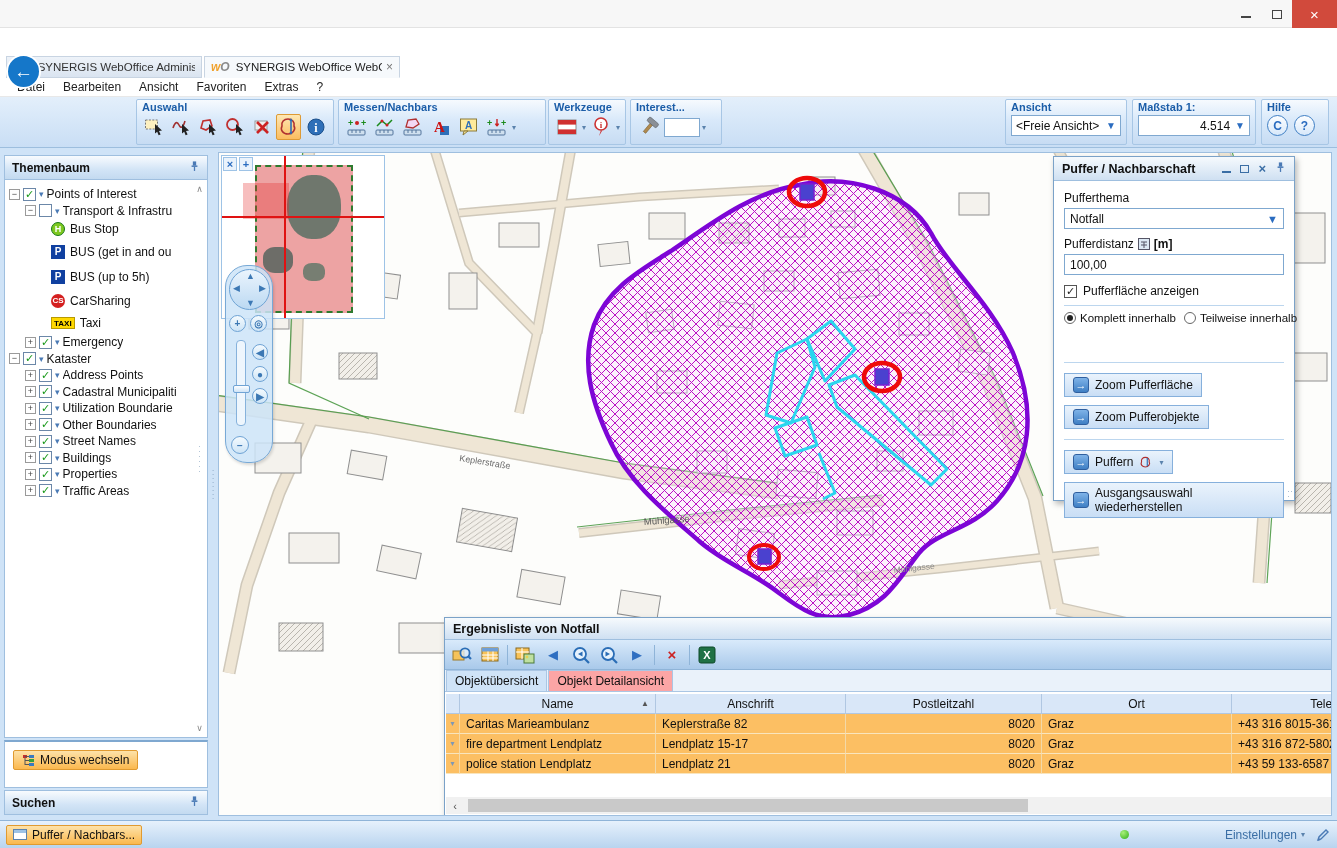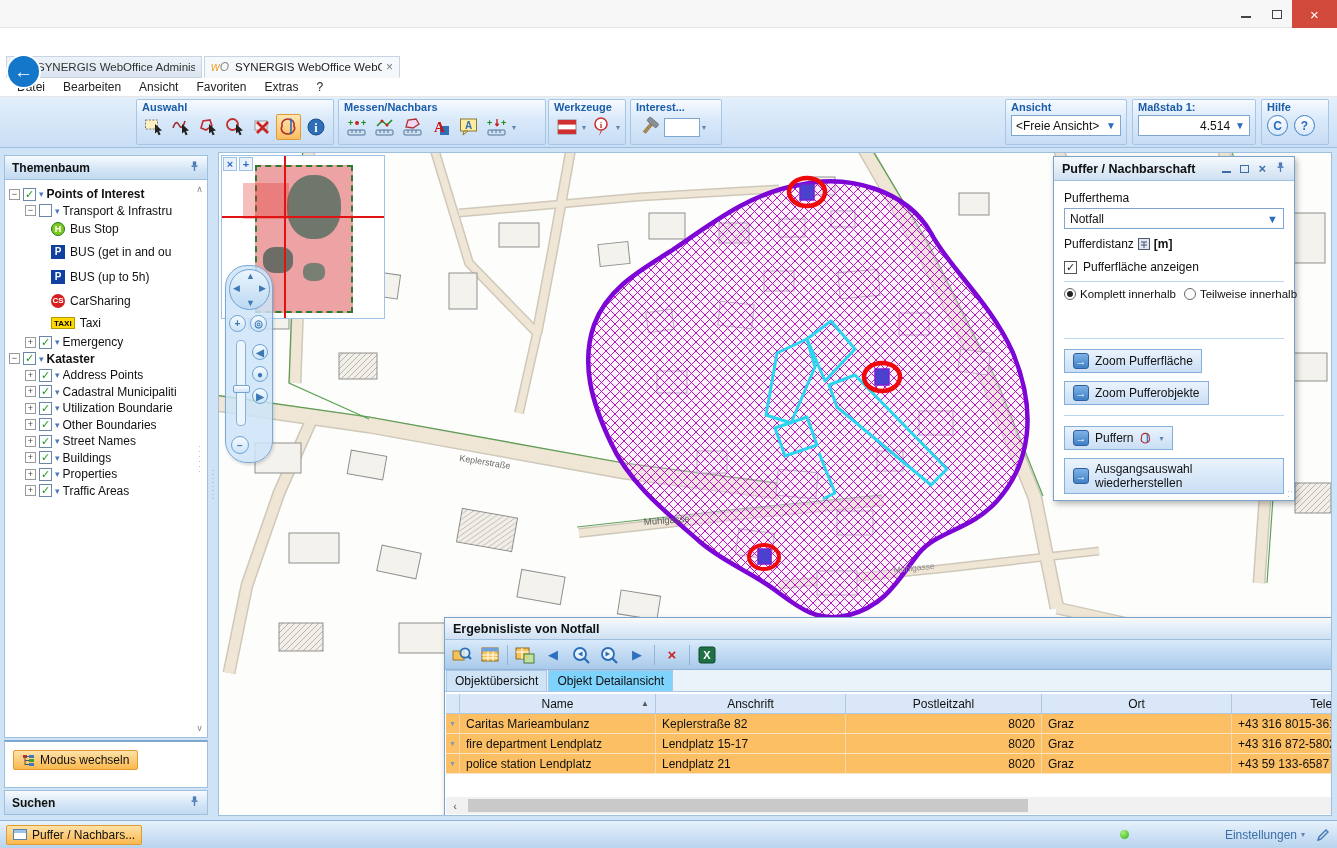--- a/index.html
+++ b/index.html
@@ -11,21 +11,21 @@
   .winbtns{position:absolute;right:0;top:0;height:28px;display:flex;}
   .winbtn{width:31px;height:28px;display:flex;align-items:center;justify-content:center;color:#444;}
   .winbtn .minbar{width:10px;height:1.5px;background:#444;display:block;margin-top:6px;}
   .winbtn .maxbox{width:10px;height:9px;border:1.5px solid #444;display:block;}
   .winbtn.close{width:45px;background:#d14a3c;color:#fff;font-size:15px;}
   #urlrow{position:absolute;left:0;top:28px;width:1337px;height:28px;background:#fff;}
   .navcircle{position:absolute;border-radius:50%;display:flex;align-items:center;justify-content:center;}
   .navcircle.back{left:6px;top:26px;width:35px;height:35px;background:#1577c9;color:#fff;font-size:19px;z-index:5;border:2px solid #fff;}
   .navcircle.fwd{left:46px;top:31px;width:23px;height:23px;background:#fff;color:#b9b9b9;border:1px solid #d2d2d2;font-size:13px;}
   #urlbox{position:absolute;left:74px;top:31px;width:1118px;height:23px;border:1px solid #c4c4c4;background:#fff;display:flex;align-items:center;padding:0 4px;}
-  .fav{font-weight:normal;font-style:italic;margin-right:6px;font-size:12px;}
+  .fav{font-weight:bold;font-style:italic;margin-right:6px;font-size:12px;}
   .favw{color:#f0a22e;}.favo{color:#8a8a8a;}
   .urltext{flex:1;font-size:12.5px;color:#333;white-space:nowrap;overflow:hidden;}
   .u2{color:#000;}
   .urlicons{display:flex;align-items:center;gap:6px;color:#6e6e6e;}
   .uchev{font-size:8px;color:#777;}
   .usep{width:1px;height:16px;background:#ddd;}
   .chromeicons{position:absolute;right:8px;top:30px;display:flex;gap:14px;font-size:17px;color:#555;}
   #tabrow{position:absolute;left:0;top:56px;width:1337px;height:22px;background:#fff;}
   .tab{position:absolute;top:0;height:22px;width:196px;display:flex;align-items:center;padding:0 6px;font-size:11.5px;white-space:nowrap;overflow:hidden;border:1px solid #c8d4e2;}
   .tab.inactive{left:6px;background:linear-gradient(#eef3f9,#dae4f0);color:#333;}
@@ -54,21 +54,21 @@
   
   .panelhdr{height:25px;background:linear-gradient(#f8fbfe,#d2e4f6 60%,#c3daf0);border:1px solid #9fbfdf;display:flex;align-items:center;padding:0 7px;font-weight:bold;font-size:12px;color:#111;}
   .pin{margin-left:auto;}
   #themenbaum{position:absolute;left:4px;top:7px;width:204px;}
   #treebody{background:#fff;border:1px solid #9fbfdf;border-top:none;height:558px;position:relative;padding:6px 2px;overflow:hidden;}
   .trow{display:flex;align-items:center;height:16.5px;white-space:nowrap;overflow:hidden;font-size:12px;}
   .exp{width:11px;height:11px;border:1px solid #9a9a9a;background:#fff;color:#444;font-size:9px;line-height:9px;text-align:center;margin-right:3px;flex:0 0 auto;}
   .cb{width:13px;height:13px;border:1px solid #6b87a8;background:#fff;color:#189818;font-size:11px;line-height:11px;text-align:center;margin-right:3px;flex:0 0 auto;}
   .arr{color:#4a7ab5;font-size:9px;margin-right:3px;flex:0 0 auto;}
   .tlabel{overflow:hidden;white-space:nowrap;}
-  .tlabel.b{font-weight:bold;}
+  .tlabel.b{font-weight:normal;}
   .badge{flex:0 0 auto;margin-right:5px;display:inline-flex;align-items:center;justify-content:center;font-weight:bold;}
   .badge.busstop{width:14px;height:14px;border-radius:50%;background:#7ec820;color:#fff;border:1.5px solid #1a7a1a;font-size:9px;}
   .badge.busp{width:14px;height:14px;background:#1040a0;color:#fff;font-size:10px;}
   .badge.cs{width:14px;height:14px;border-radius:50%;background:#d42020;color:#fff;font-size:8px;}
   .badge.taxi{height:12px;background:#ffd800;color:#000;font-size:8px;padding:0 2px;border:1px solid #b89a00;}
   .sbscroll{position:absolute;right:1px;top:4px;bottom:4px;width:13px;display:flex;flex-direction:column;align-items:center;color:#8a8a8a;font-size:9px;}
   .sbgrip{margin:auto;color:#9fb6cc;font-size:8px;line-height:5px;text-align:center;}
   #modusarea{position:absolute;left:4px;top:592px;width:204px;height:48px;background:#fff;border:1px solid #9fbfdf;border-top:2px solid #7fa8d0;display:flex;align-items:flex-start;padding:8px;}
   .orangebtn{background:linear-gradient(#fde2a9,#fbb84e);border:1px solid #e09a30;border-radius:2px;display:inline-flex;align-items:center;gap:5px;padding:2px 8px;font-size:12px;}
   #suchen{position:absolute;left:4px;top:642px;width:204px;}
@@ -121,21 +121,21 @@
   
   #results{position:absolute;left:225px;top:464px;width:1102px;height:204px;background:#fff;border:1px solid #7ba2c8;box-shadow:2px 3px 6px rgba(0,0,0,.25);}
   #rtoolbar{height:30px;background:linear-gradient(#d9eafb,#a9c9ea);border-bottom:1px solid #8fb4d8;display:flex;align-items:center;padding:0 6px;gap:6px;}
   .rsep{width:1px;height:20px;background:#8fb4d8;}
   .ricon{width:22px;height:22px;display:flex;align-items:center;justify-content:center;}
   .bluearrow{color:#2f6fc1;font-size:13px;}
   .redx{color:#cc2222;font-weight:bold;font-size:15px;}
   #rtabs{height:22px;background:#eaf2fa;display:flex;align-items:flex-end;border-bottom:1px solid #aac6e4;}
   .rtab{padding:3px 8px;font-size:12px;border:1px solid #aac6e4;border-bottom:none;margin-left:1px;}
   .rtab.active{background:#cfe3f7;}
-  .rtab.idle{background:#7dd3fc;}
+  .rtab.idle{background:#fca5a5;}
   .rtable{position:absolute;left:1px;top:76px;width:1086px;}
   .hrow{display:flex;height:20px;}
   .hcell{background:#d9e7f8;border-right:1px solid #b0c7e2;border-bottom:1px solid #b0c7e2;display:flex;align-items:center;justify-content:center;font-size:12px;position:relative;}
   .sortarrow{position:absolute;right:6px;color:#555;font-size:8px;}
   .drow{display:flex;height:20px;}
   .dcell{background:#fcbf63;border-right:1px solid #f3d9a8;border-bottom:1px solid #f9e5bd;display:flex;align-items:center;padding:0 6px;font-size:12px;white-space:nowrap;overflow:hidden;}
   .dcell.num{justify-content:flex-end;}
   .rowarr{justify-content:center;color:#7d97b5;font-size:8px;padding:0;}
   #hscroll{position:absolute;left:1px;bottom:6px;width:1100px;height:17px;background:#f1f1f1;display:flex;align-items:center;color:#555;}
   .hsbtn{width:18px;text-align:center;font-size:11px;}
@@ -720,20 +720,23 @@
         </div>
         <div class="flabel" style="margin-top:8px;display:flex;align-items:center;gap:4px;">
           <span>Pufferdistanz</span>
           <svg width="12" height="12" viewBox="0 0 12 12">
               <rect x="0.5" y="0.5" width="11" height="11" fill="#dce8f4" stroke="#556"></rect>
               <line x1="3" y1="4" x2="9" y2="4" stroke="#556"></line>
               <line x1="3" y1="7" x2="9" y2="7" stroke="#556"></line>
               <line x1="6" y1="4" x2="6" y2="10" stroke="#556"></line>
             </svg>
           <span style="font-weight:bold;">[m]</span>
+        </div>
+        <div class="finput">
+          <span>100,00</span>
         </div>
         <div class="chkrow">
           <span class="chk">✓</span>
           <span>Pufferfläche anzeigen</span>
         </div>
         <div class="divider"></div>
         <div class="radiorow">
           <span class="radio sel"></span>
           <span>Komplett innerhalb</span>
           <span class="radio" style="margin-left:4px;"></span>

